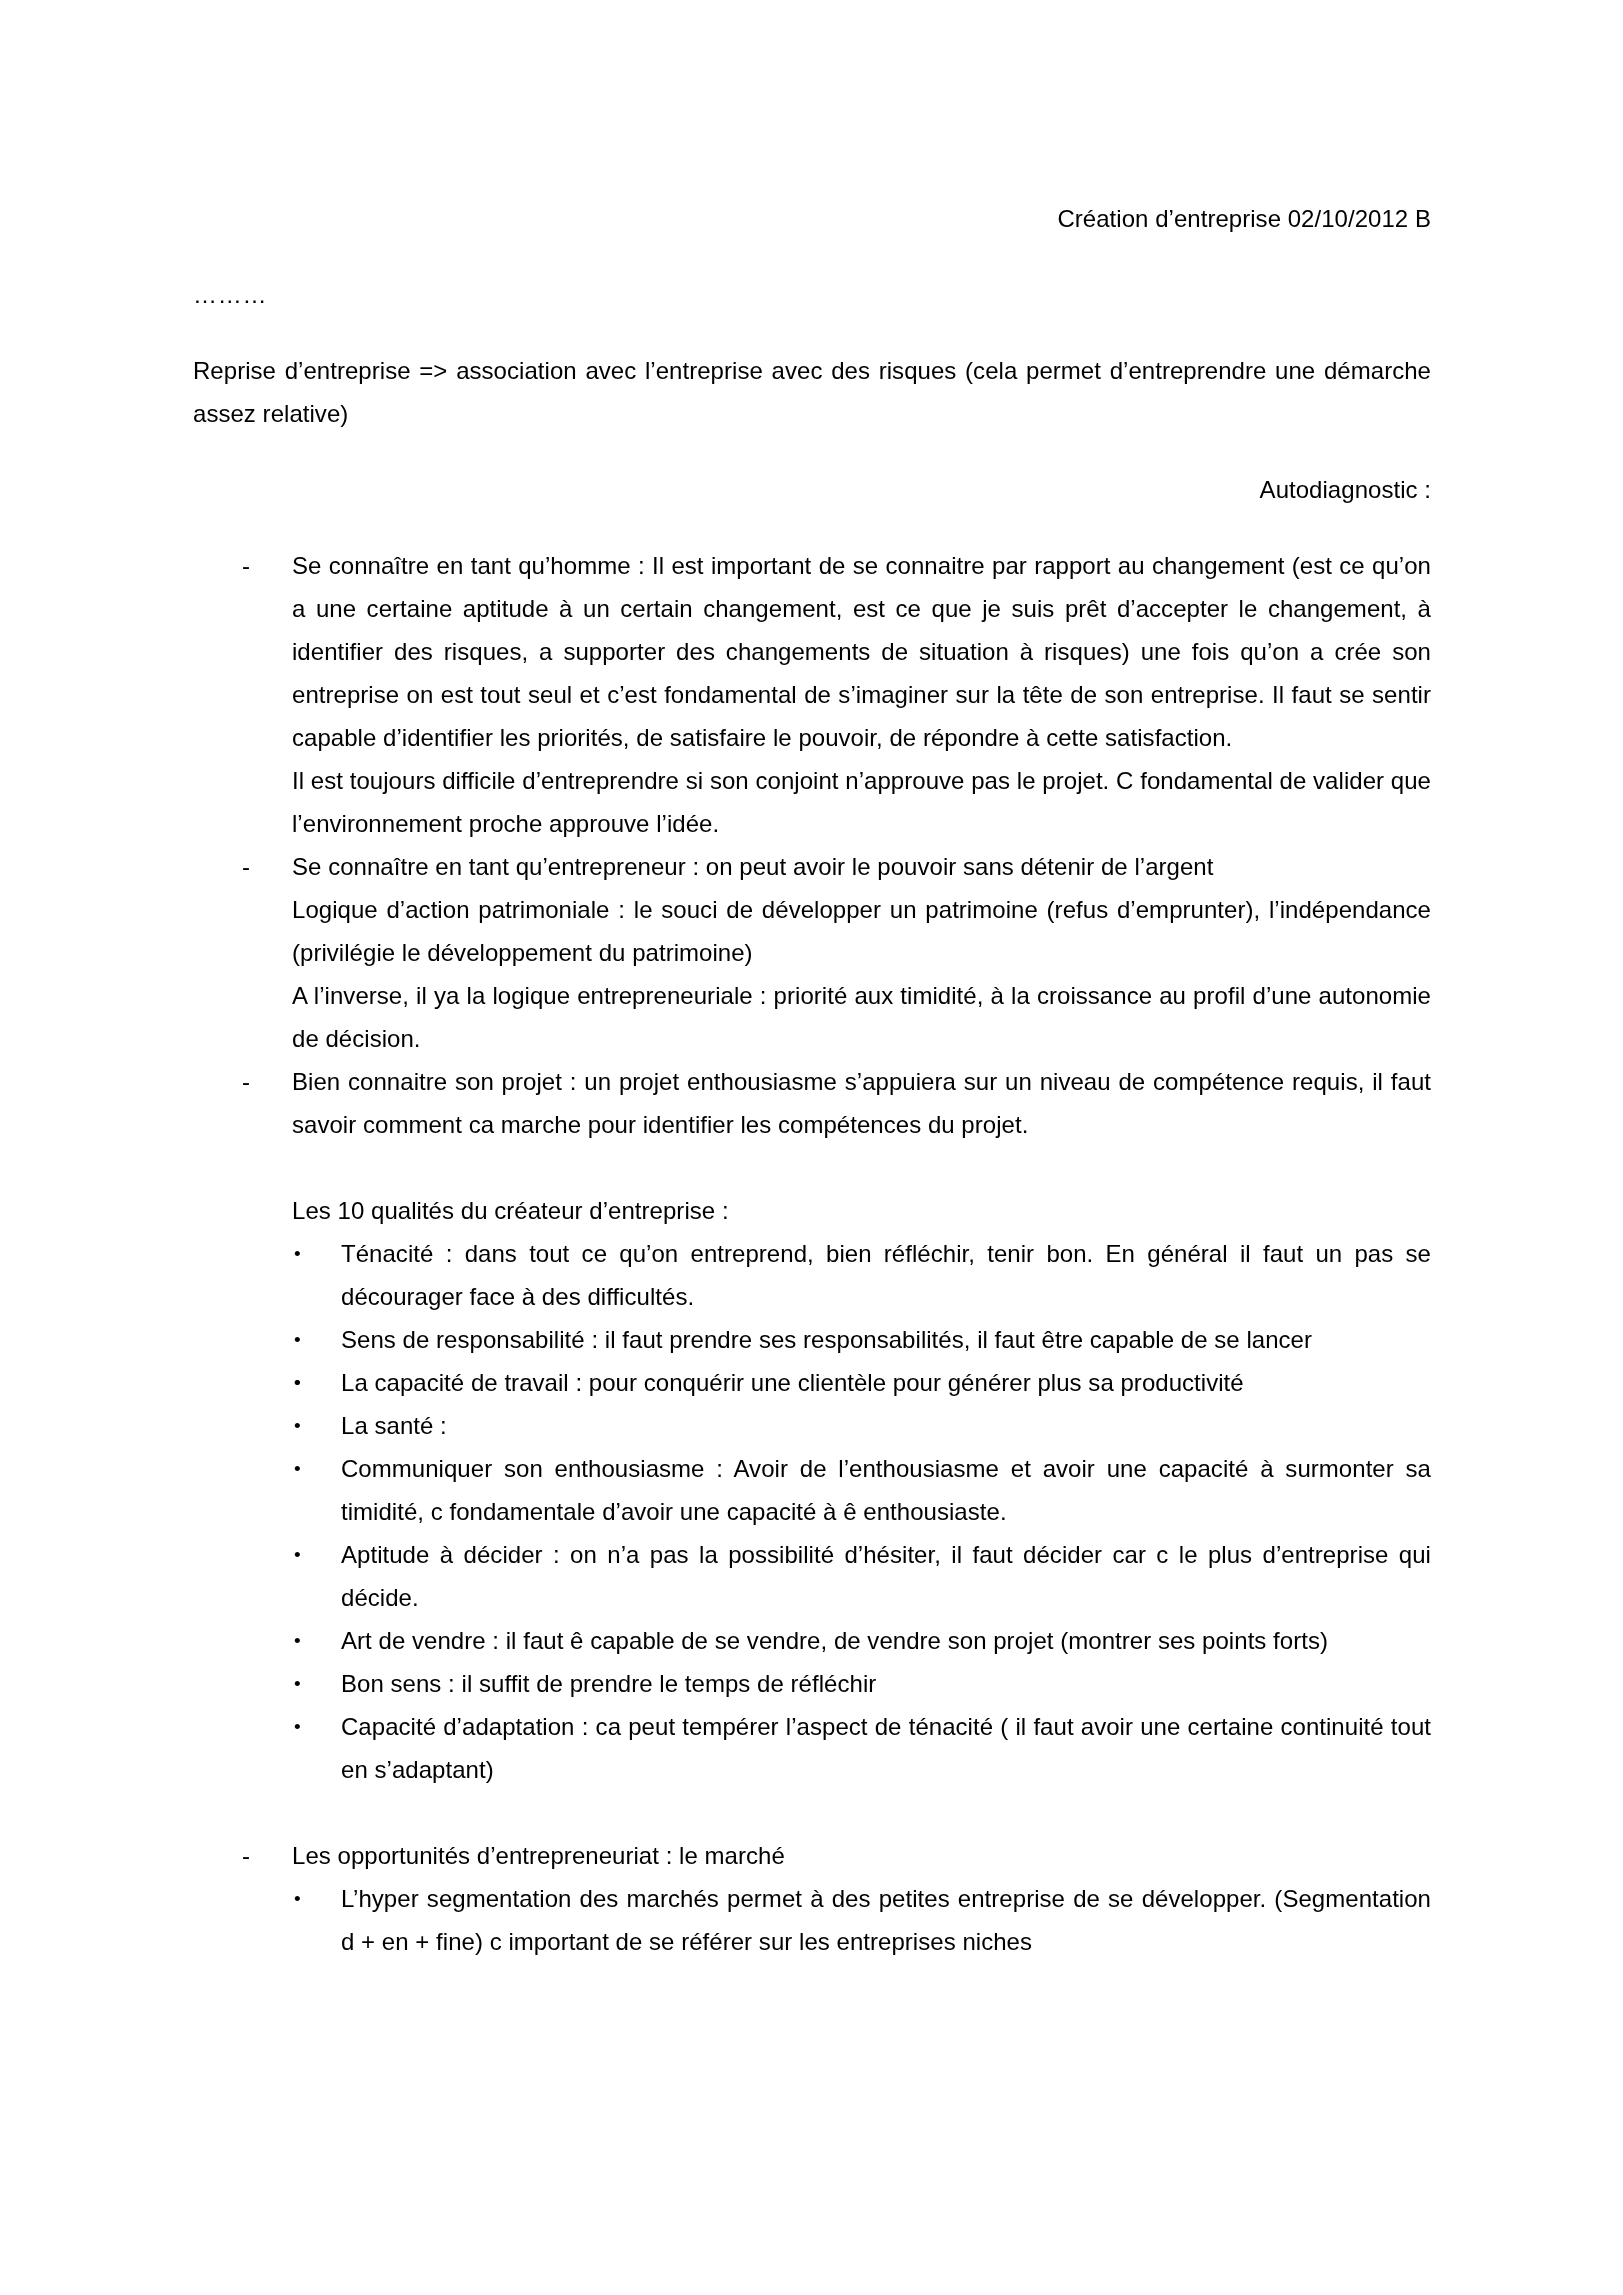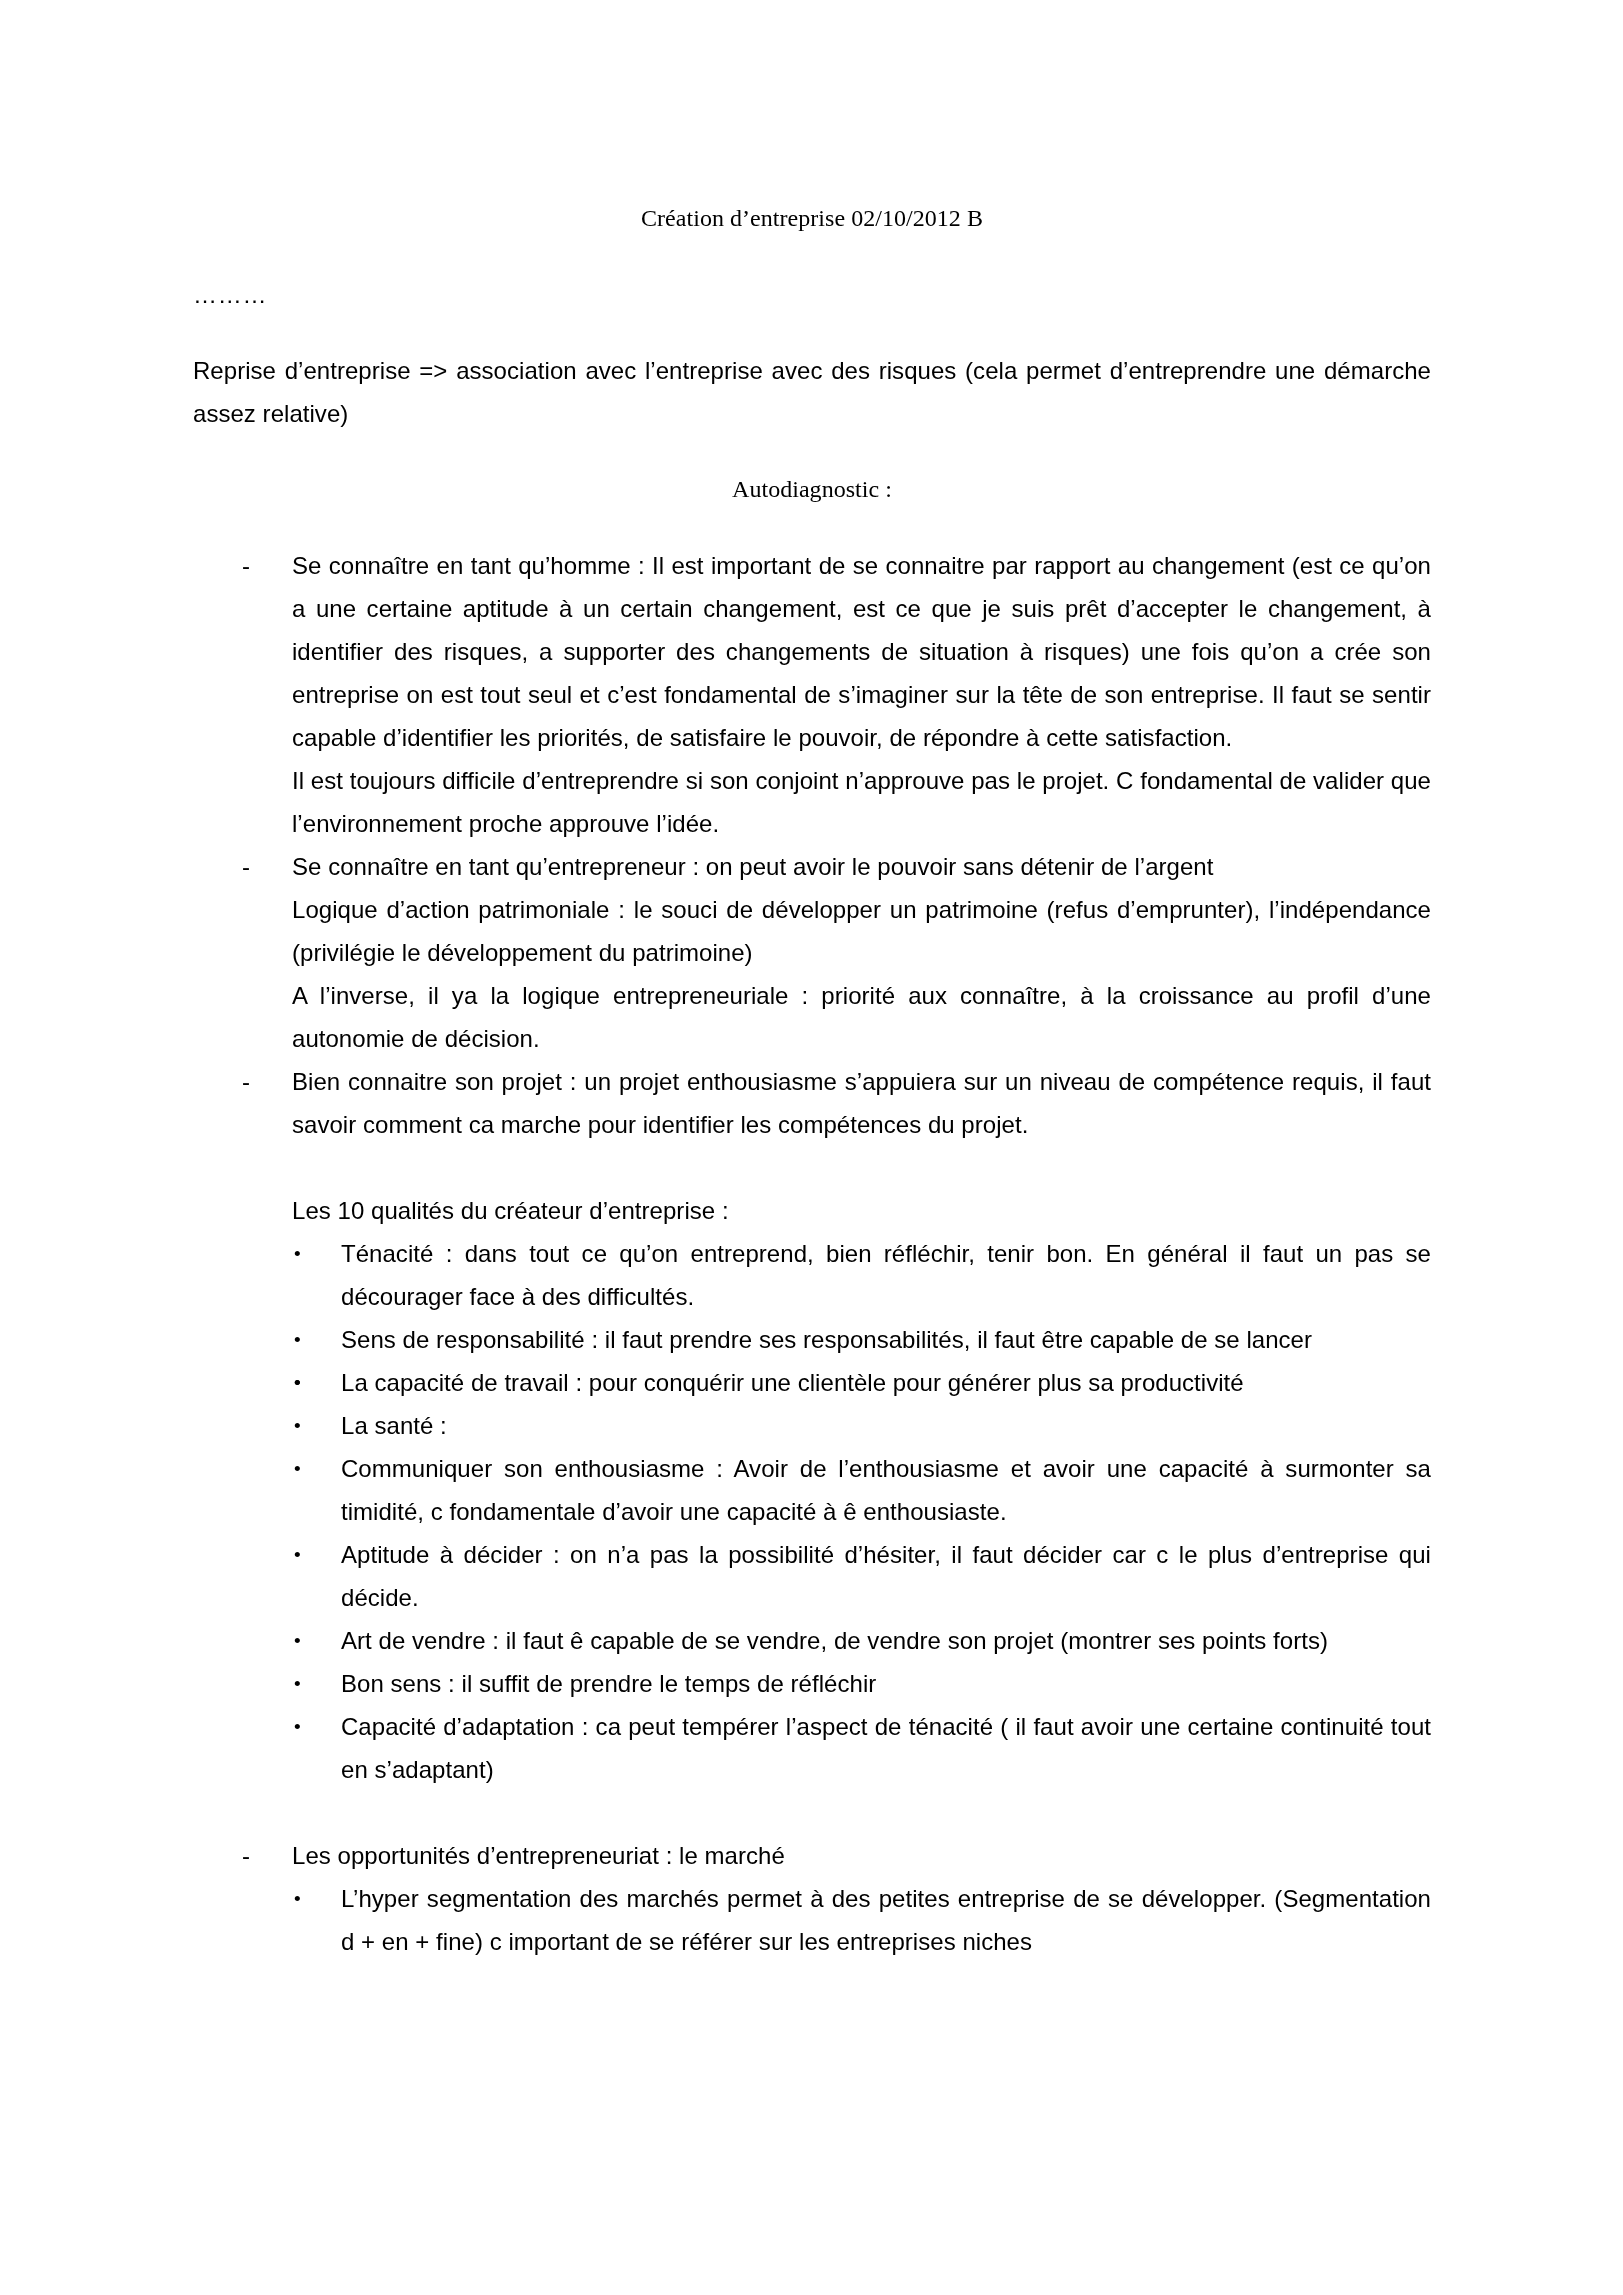--- a/index.html
+++ b/index.html
@@ -34,22 +34,21 @@
 
   
   .para {
     margin: 0 0 33px 0;
     text-align: justify;
   }
   .para:last-child { margin-bottom: 0; }
 
   .para-tight {
     margin: 0 0 33px 0;
-    text-align: center;
-    font-family: Liberation Serif, serif;
+    text-align: right;
   }
 
   .ellipsis-line {
     margin: 0 0 33px 0;
     text-align: left;
     letter-spacing: 0.8px;
   }
 
   
   .dash-list {
@@ -139,21 +138,21 @@
       <li class="dash-item">
         <span class="marker">-</span>
         <p class="block"><b>Se connaître en tant qu’homme</b><span> : Il est important de se connaitre par rapport au changement (est ce qu’on a une certaine aptitude à un certain changement, est ce que je suis prêt d’accepter le changement, à identifier des risques, a supporter des changements de situation  à risques) une fois qu’on a crée son entreprise on est tout seul et c’est fondamental de s’imaginer sur la tête de son entreprise. Il faut se sentir capable d’identifier les priorités, de satisfaire le pouvoir, de répondre à cette satisfaction.</span></p>
         <p class="block">Il est toujours difficile d’entreprendre si son conjoint n’approuve pas le projet. C fondamental de valider que l’environnement proche approuve l’idée.</p>
       </li>
 
       <li class="dash-item">
         <span class="marker">-</span>
         <p class="block-left"><b>Se connaître en tant qu’entrepreneur : on peut avoir le pouvoir sans détenir de l’argent</b></p>
         <p class="block">Logique d’action patrimoniale : le souci de développer un patrimoine (refus d’emprunter), l’indépendance (privilégie le développement du patrimoine)</p>
-        <p class="block">A l’inverse, il ya la logique entrepreneuriale : priorité aux connaître, à la croissance au profil d’une autonomie de décision.</p>
+        <p class="block">A l’inverse, il ya la logique entrepreneuriale : priorité aux timidité, à la croissance au profil d’une autonomie de décision.</p>
       </li>
 
       <li class="dash-item">
         <span class="marker">-</span>
         <p class="block">Bien connaitre son projet : un projet enthousiasme s’appuiera sur un niveau de compétence requis, il faut savoir comment ca marche pour identifier les compétences du projet.</p>
       </li>
 
     </ul>
 
     <div class="spacer-line"></div>

